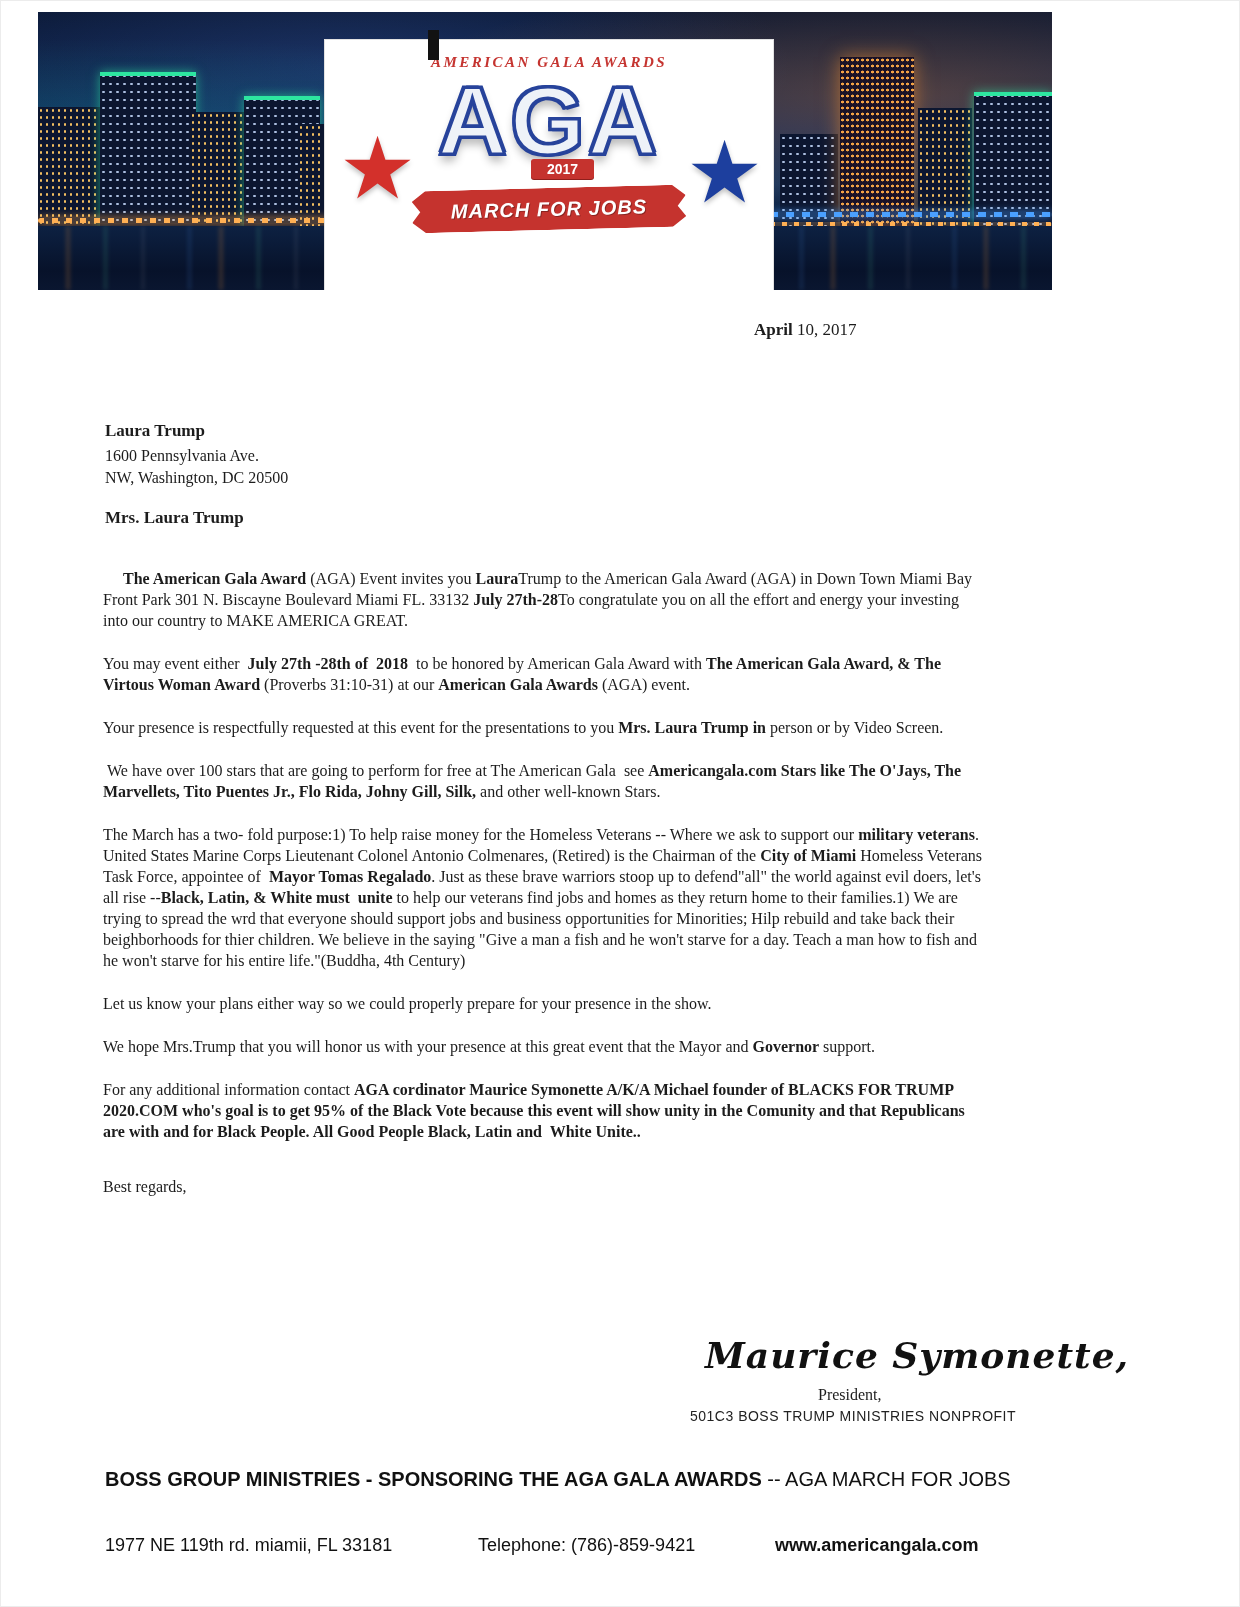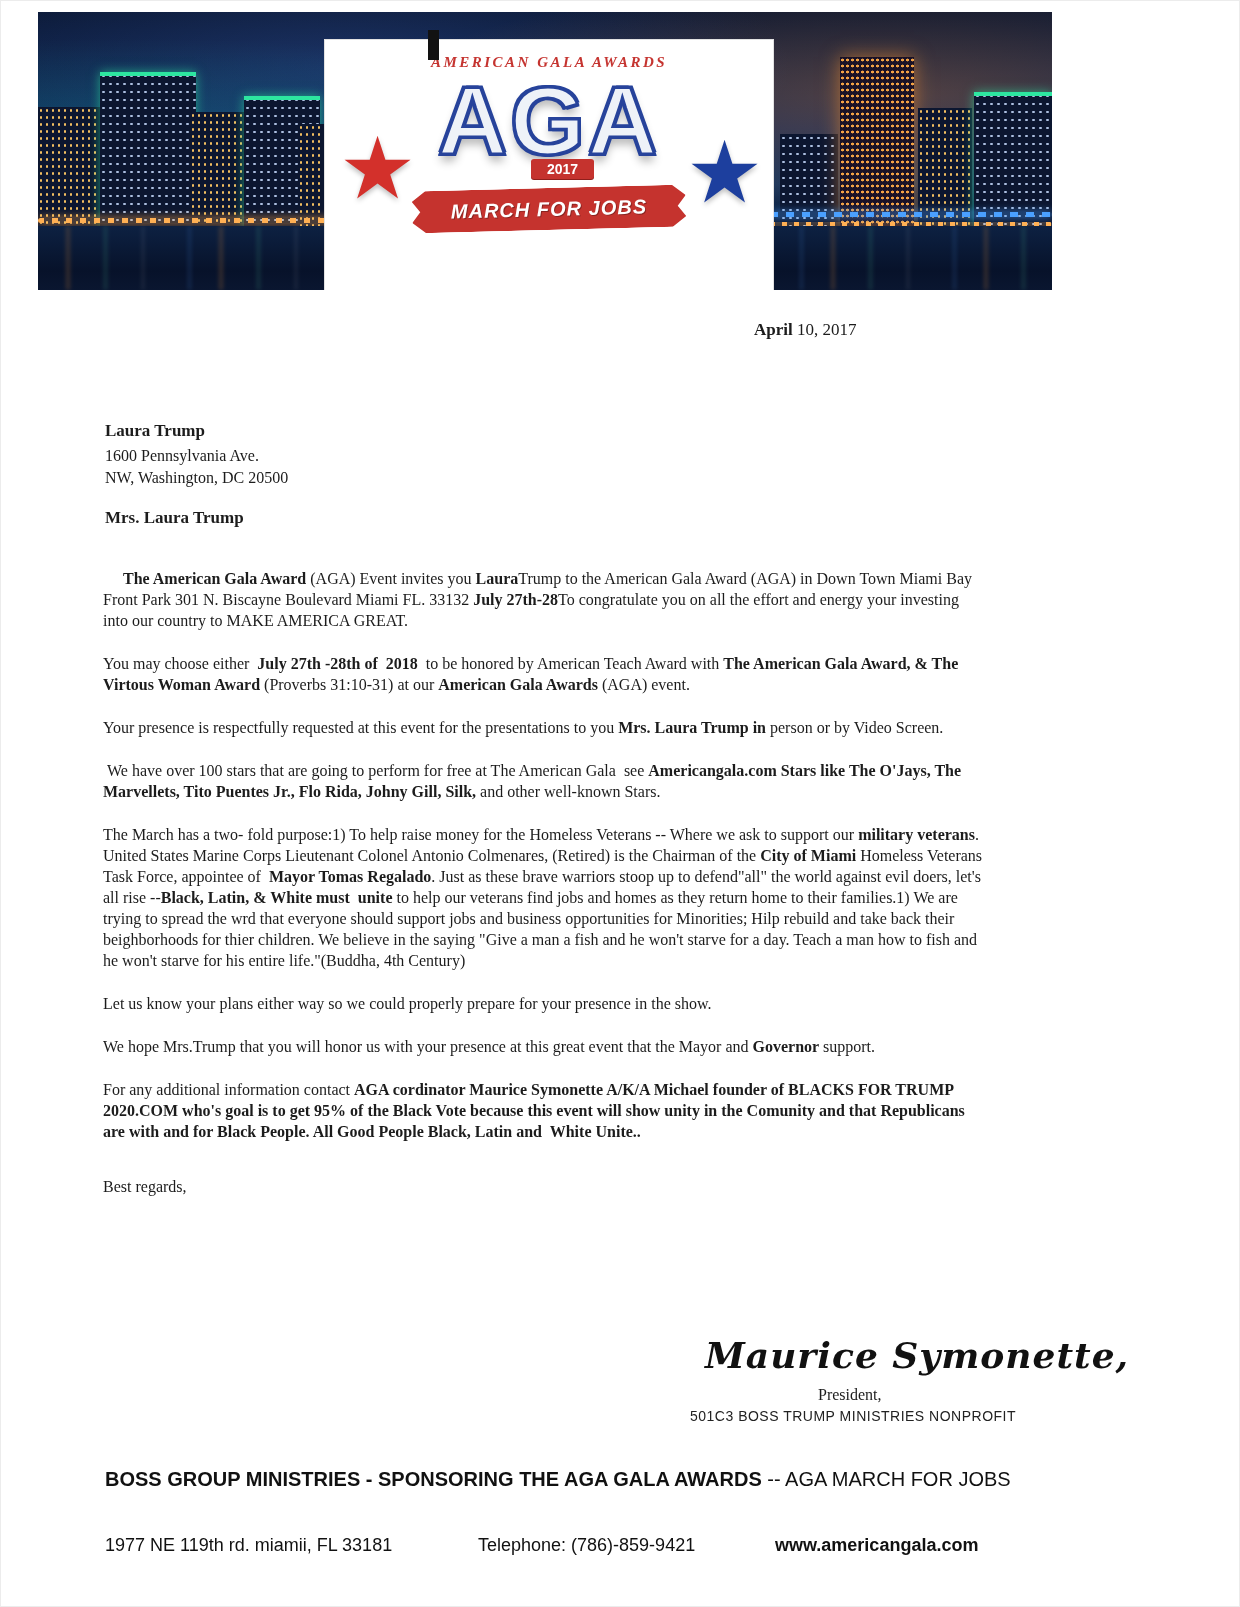--- a/index.html
+++ b/index.html
@@ -119,21 +119,21 @@
   <div class="addr">
     <div class="name">Laura Trump</div>
     <div>1600 Pennsylvania Ave.</div>
     <div>NW, Washington, DC 20500</div>
   </div>
 
   <div class="salutation">Mrs. Laura Trump</div>
 
   <div class="body-text">
     <p class="para"><span>     </span><span class="b">The American Gala Award </span><span>(AGA) Event invites you </span><span class="b">Laura</span><span>Trump to the American Gala Award (AGA) in Down Town Miami Bay Front Park 301 N. Biscayne Boulevard Miami FL. 33132 </span><span class="b">July 27th-28</span><span>To congratulate you on all the effort and energy your investing into our country to MAKE AMERICA GREAT.</span></p>
-    <p class="para"><span>You may choose either  </span><span class="b">July 27th -28th of  2018</span><span>  to be honored by American Teach Award with </span><span class="b">The American Gala Award, &amp; The Virtous Woman Award </span><span>(Proverbs 31:10-31) at our </span><span class="b">American Gala Awards </span><span>(AGA) event.</span></p>
+    <p class="para"><span>You may event either  </span><span class="b">July 27th -28th of  2018</span><span>  to be honored by American Gala Award with </span><span class="b">The American Gala Award, &amp; The Virtous Woman Award </span><span>(Proverbs 31:10-31) at our </span><span class="b">American Gala Awards </span><span>(AGA) event.</span></p>
     <p class="para"><span>Your presence is respectfully requested at this event for the presentations to you </span><span class="b">Mrs. Laura Trump in </span><span>person or by Video Screen.</span></p>
     <p class="para"><span> We have over 100 stars that are going to perform for free at The American Gala  see </span><span class="b">Americangala.com Stars like The O'Jays, The Marvellets, Tito Puentes Jr., Flo Rida, Johny Gill, Silk, </span><span>and other well-known Stars.</span></p>
     <p class="para"><span>The March has a two- fold purpose:1) To help raise money for the Homeless Veterans -- Where we ask to support our </span><span class="b">military veterans</span><span>. United States Marine Corps Lieutenant Colonel Antonio Colmenares, (Retired) is the Chairman of the </span><span class="b">City of Miami </span><span>Homeless Veterans Task Force, appointee of  </span><span class="b">Mayor Tomas Regalado</span><span>. Just as these brave warriors stoop up to defend"all" the world against evil doers, let's all rise --</span><span class="b">Black, Latin, &amp; White must  unite </span><span>to help our veterans find jobs and homes as they return home to their families.1) We are trying to spread the wrd that everyone should support jobs and business opportunities for Minorities; Hilp rebuild and take back their beighborhoods for thier children. We believe in the saying "Give a man a fish and he won't starve for a day. Teach a man how to fish and he won't starve for his entire life."(Buddha, 4th Century)</span></p>
     <p class="para"><span>Let us know your plans either way so we could properly prepare for your presence in the show.</span></p>
     <p class="para"><span>We hope Mrs.Trump that you will honor us with your presence at this great event that the Mayor and </span><span class="b">Governor </span><span>support.</span></p>
     <p class="para"><span>For any additional information contact </span><span class="b">AGA cordinator Maurice Symonette A/K/A Michael founder of BLACKS FOR TRUMP 2020.COM who's goal is to get 95% of the Black Vote because this event will show unity in the Comunity and that Republicans are with and for Black People. All Good People Black, Latin and  White Unite..</span></p>
     <p class="para closing">Best regards,</p>
   </div>
 
   <div class="sig">Maurice Symonette,</div>

